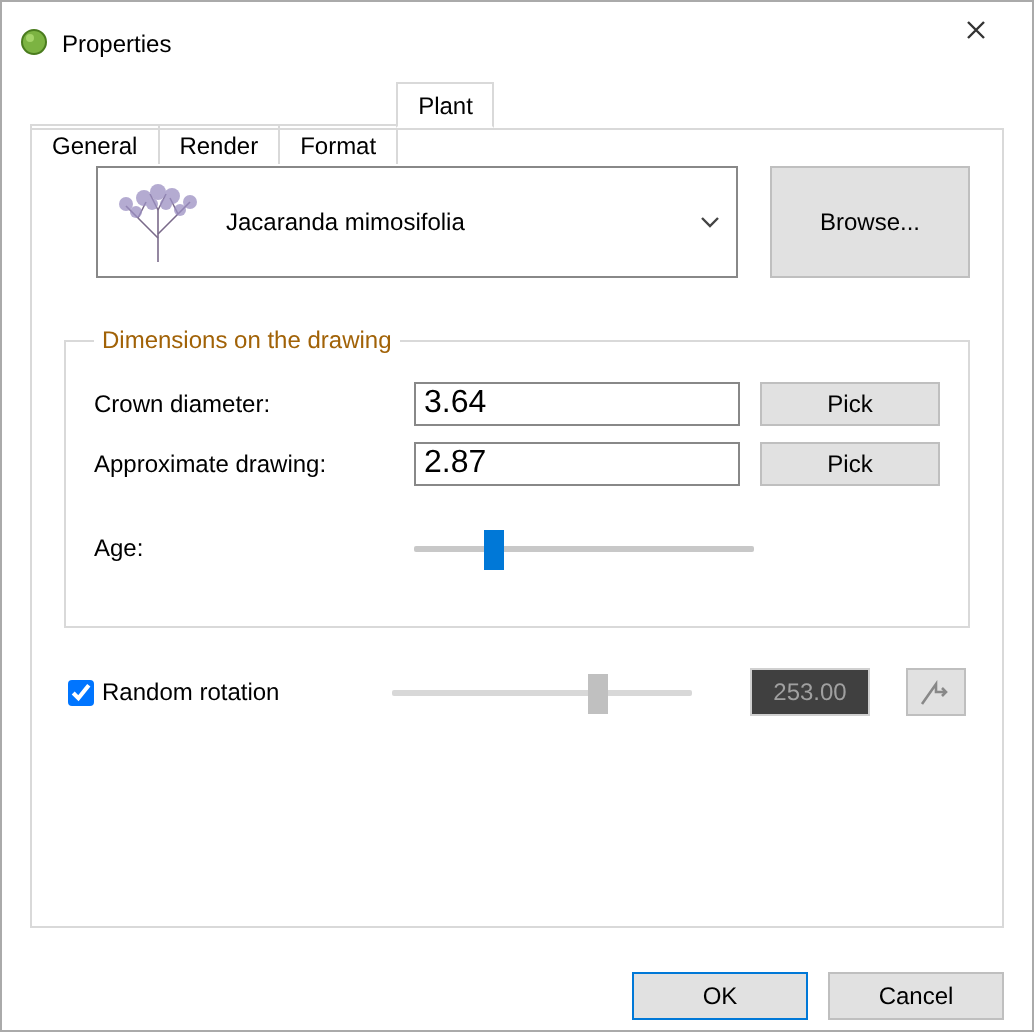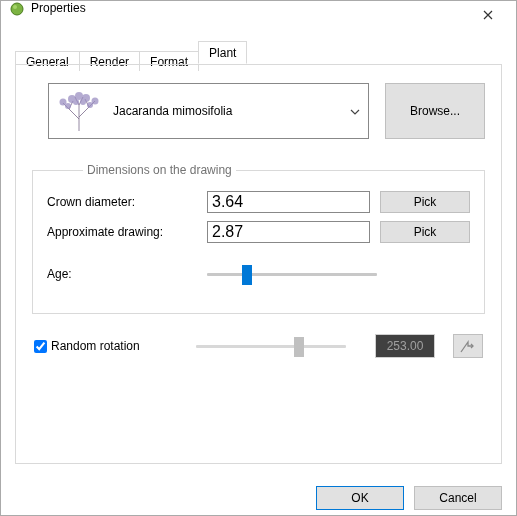--- a/index.html
+++ b/index.html
@@ -11,21 +11,21 @@
     background: #fff;
     width: 517px;
     height: 516px;
     border: 1px solid #aaa;
     display: flex;
     flex-direction: column;
   }
   .titlebar {
     height: 30px;
     display: flex;
-    align-items: flex-start;
+    align-items: flex-end;
     padding: 0 8px 0 8px;
     background: #fff;
   }
   .titlebar .icon {
     width: 16px; height: 16px;
     margin-right: 6px;
     display: flex; align-items: center; justify-content: center;
   }
   .titlebar .title { flex: 0 0 auto; }
   .titlebar .spacer { flex: 1; }
@@ -51,21 +51,21 @@
   .tab {
     border: 1px solid #d9d9d9;
     border-bottom: none;
     padding: 3px 10px 3px 10px;
     background: #fff;
     margin-right: -1px;
     font-size: 12px;
     color: #000;
     cursor: pointer;
     position: relative;
-    top: 7px;
+    top: 18px;
     height: 20px;
     display: flex; align-items: center;
   }
   .tab.active {
     background: #fff;
     border-color: #d9d9d9;
     height: 23px;
     top: 0;
     z-index: 2;
     border-bottom: 1px solid #fff;
@@ -112,22 +112,21 @@
   }
   .browse-btn { width: 100px; height: 56px; }
   fieldset.dimensions {
     border: 1px solid #d9d9d9;
     padding: 14px 14px 28px 14px;
     margin: 0 0 20px 0;
   }
   fieldset.dimensions legend {
     padding: 0 4px;
     font-size: 12px;
-    color: #737373;
-    margin-left: 36px;
+    color: #a16207;
   }
   .dim-grid {
     display: grid;
     grid-template-columns: 150px 1fr 90px;
     row-gap: 8px;
     column-gap: 10px;
     align-items: center;
   }
   .dim-grid label { font-size: 12px; }
   .dim-grid input[type=text] {

